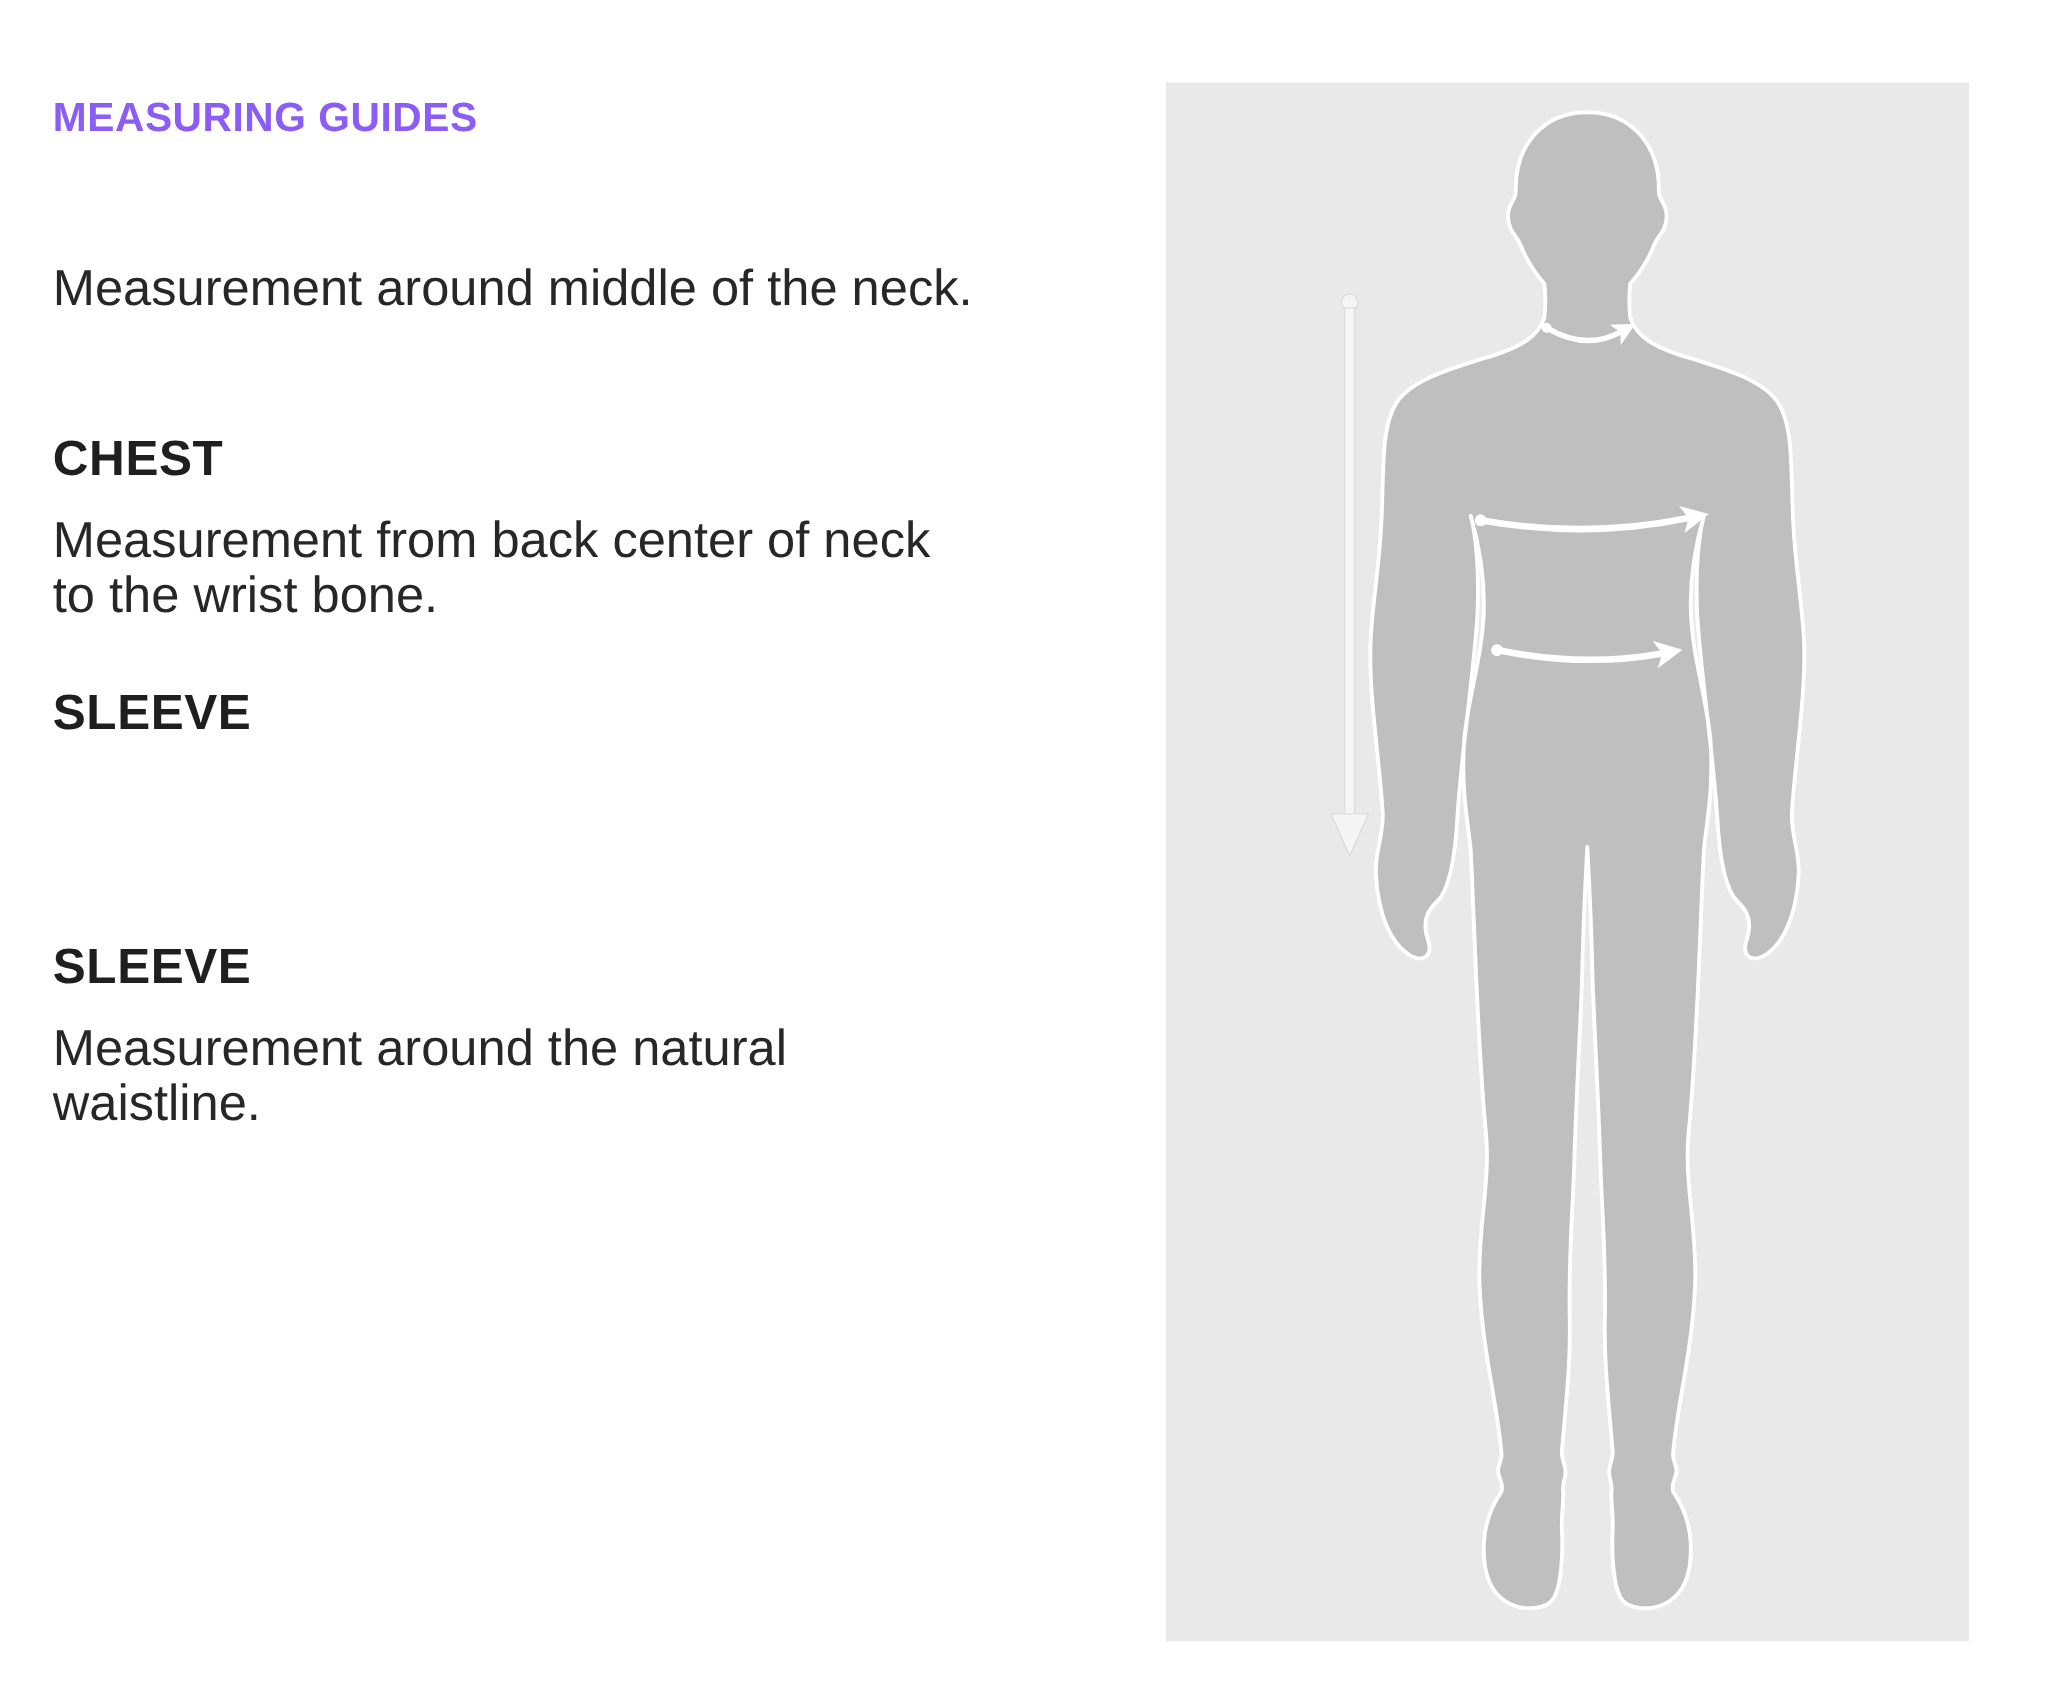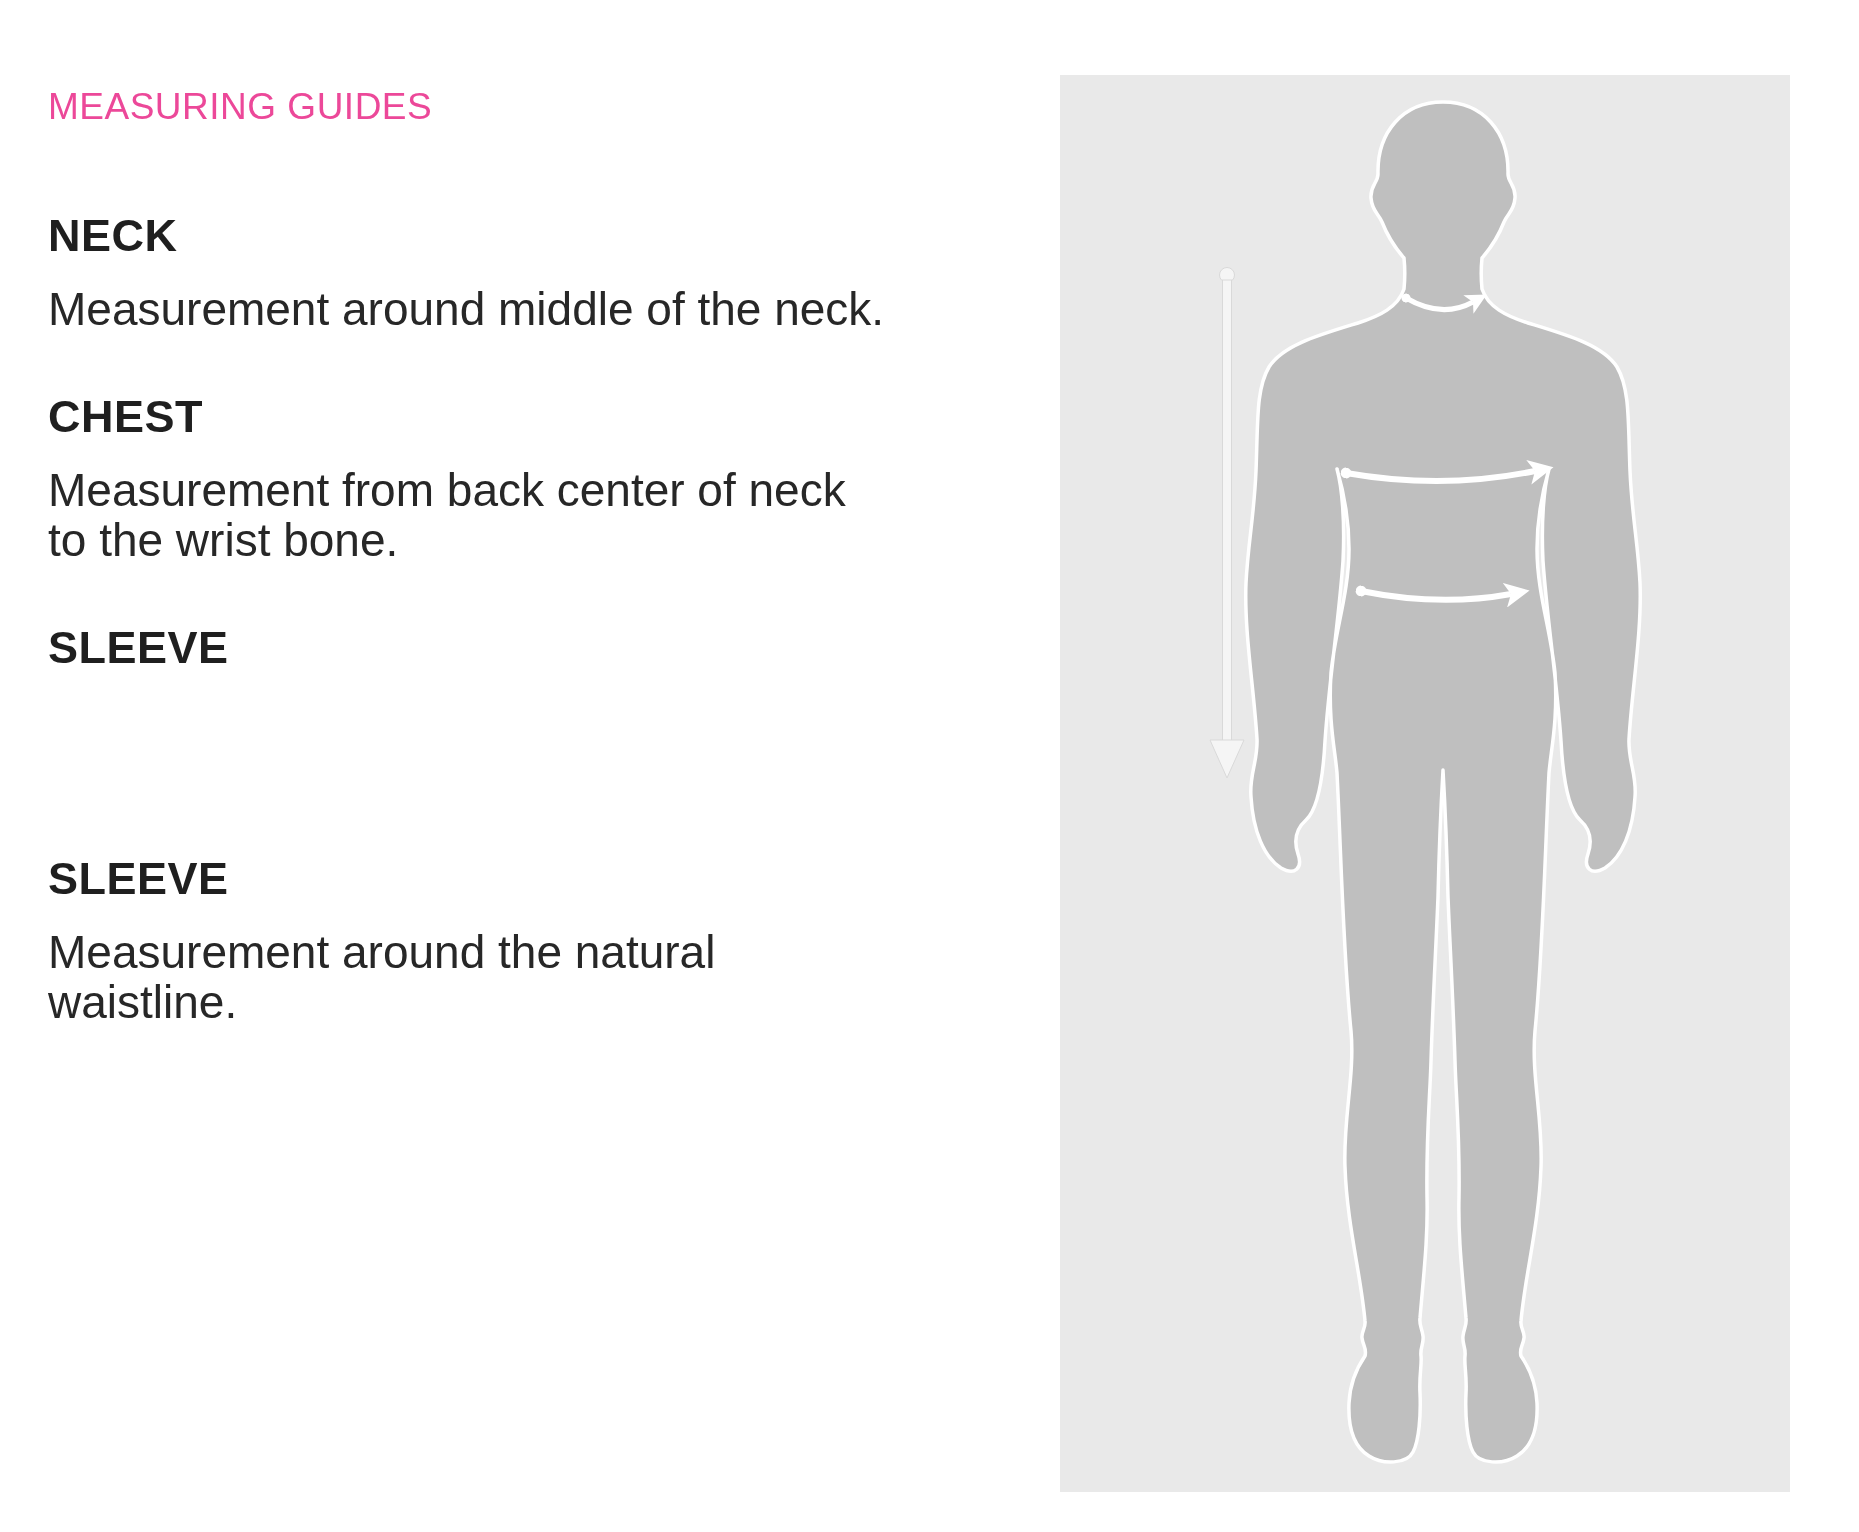--- a/index.html
+++ b/index.html
@@ -10,23 +10,23 @@
     background: #ffffff;
     font-family: "Liberation Sans", "DejaVu Sans", sans-serif;
     overflow: hidden;
   }
 
   .page-title {
     position: absolute;
     left: 48px;
     top: 62px;
     font-size: 37px;
-    font-weight: normal;
+    font-weight: bold;
     letter-spacing: 0.5px;
-    color: #ec4899;
+    color: #8b5cf6;
     line-height: 1.1;
   }
 
   .section { position: absolute; left: 48px; }
   .section-neck   { top: 212px; }
   .section-sleeve { top: 393px; }
   .section-chest  { top: 624px; }
   .section-waist  { top: 855px; }
 
   .section-heading {
@@ -54,21 +54,20 @@
     background: #e9e9e9;
   }
   .figure-panel svg { display: block; width: 730px; height: 1417px; }
 </style>
 </head>
 <body>
 
 <h1 class="page-title">MEASURING GUIDES</h1>
 
 <section class="section section-neck">
-  <div class="section-heading">NECK</div>
   <div class="section-desc">Measurement around middle of the neck.</div>
 </section>
 
 <section class="section section-sleeve">
   <div class="section-heading">CHEST</div>
   <div class="section-desc">Measurement from back center of neck
 to the wrist bone.</div>
 </section>
 
 <section class="section section-chest">

